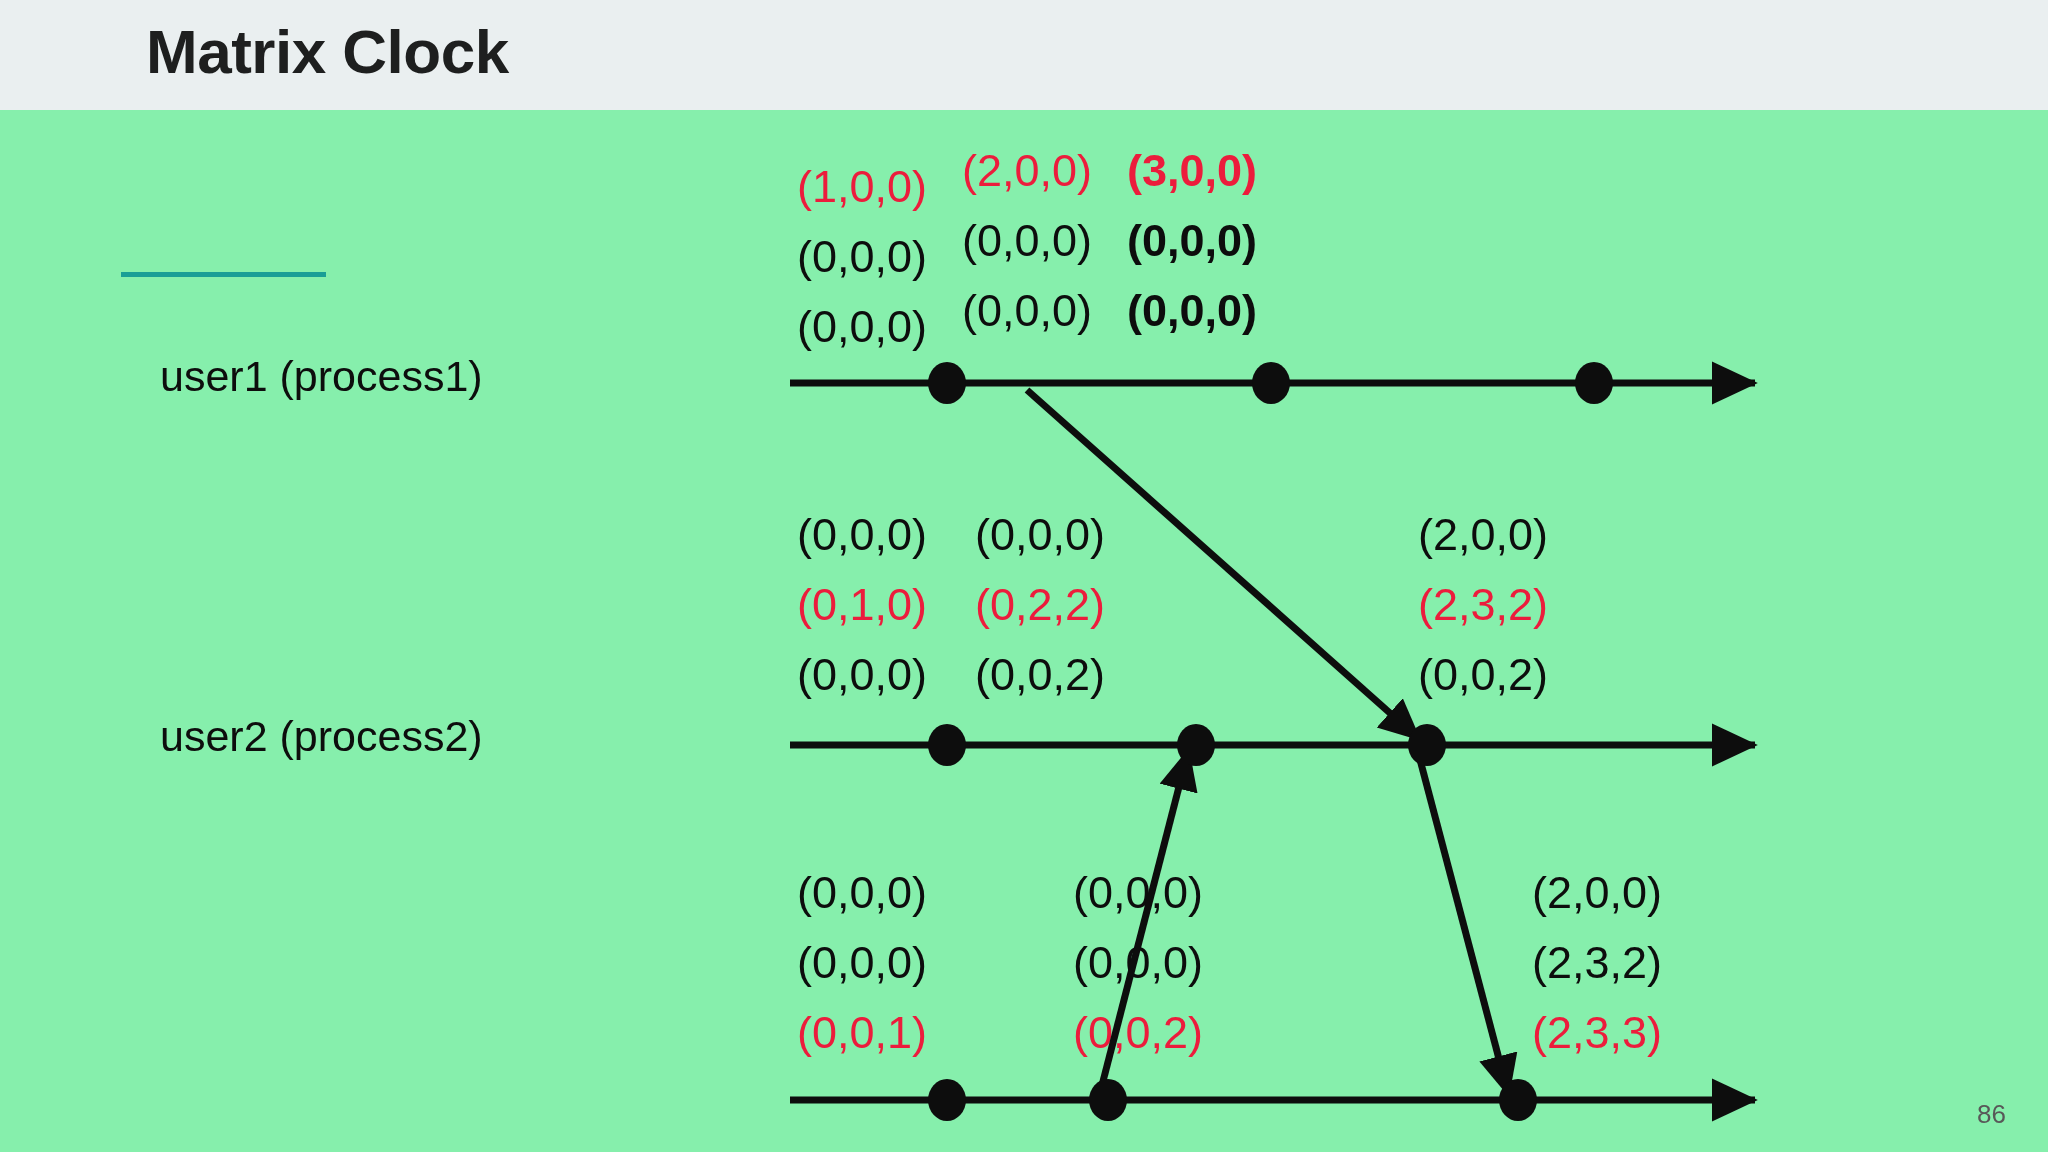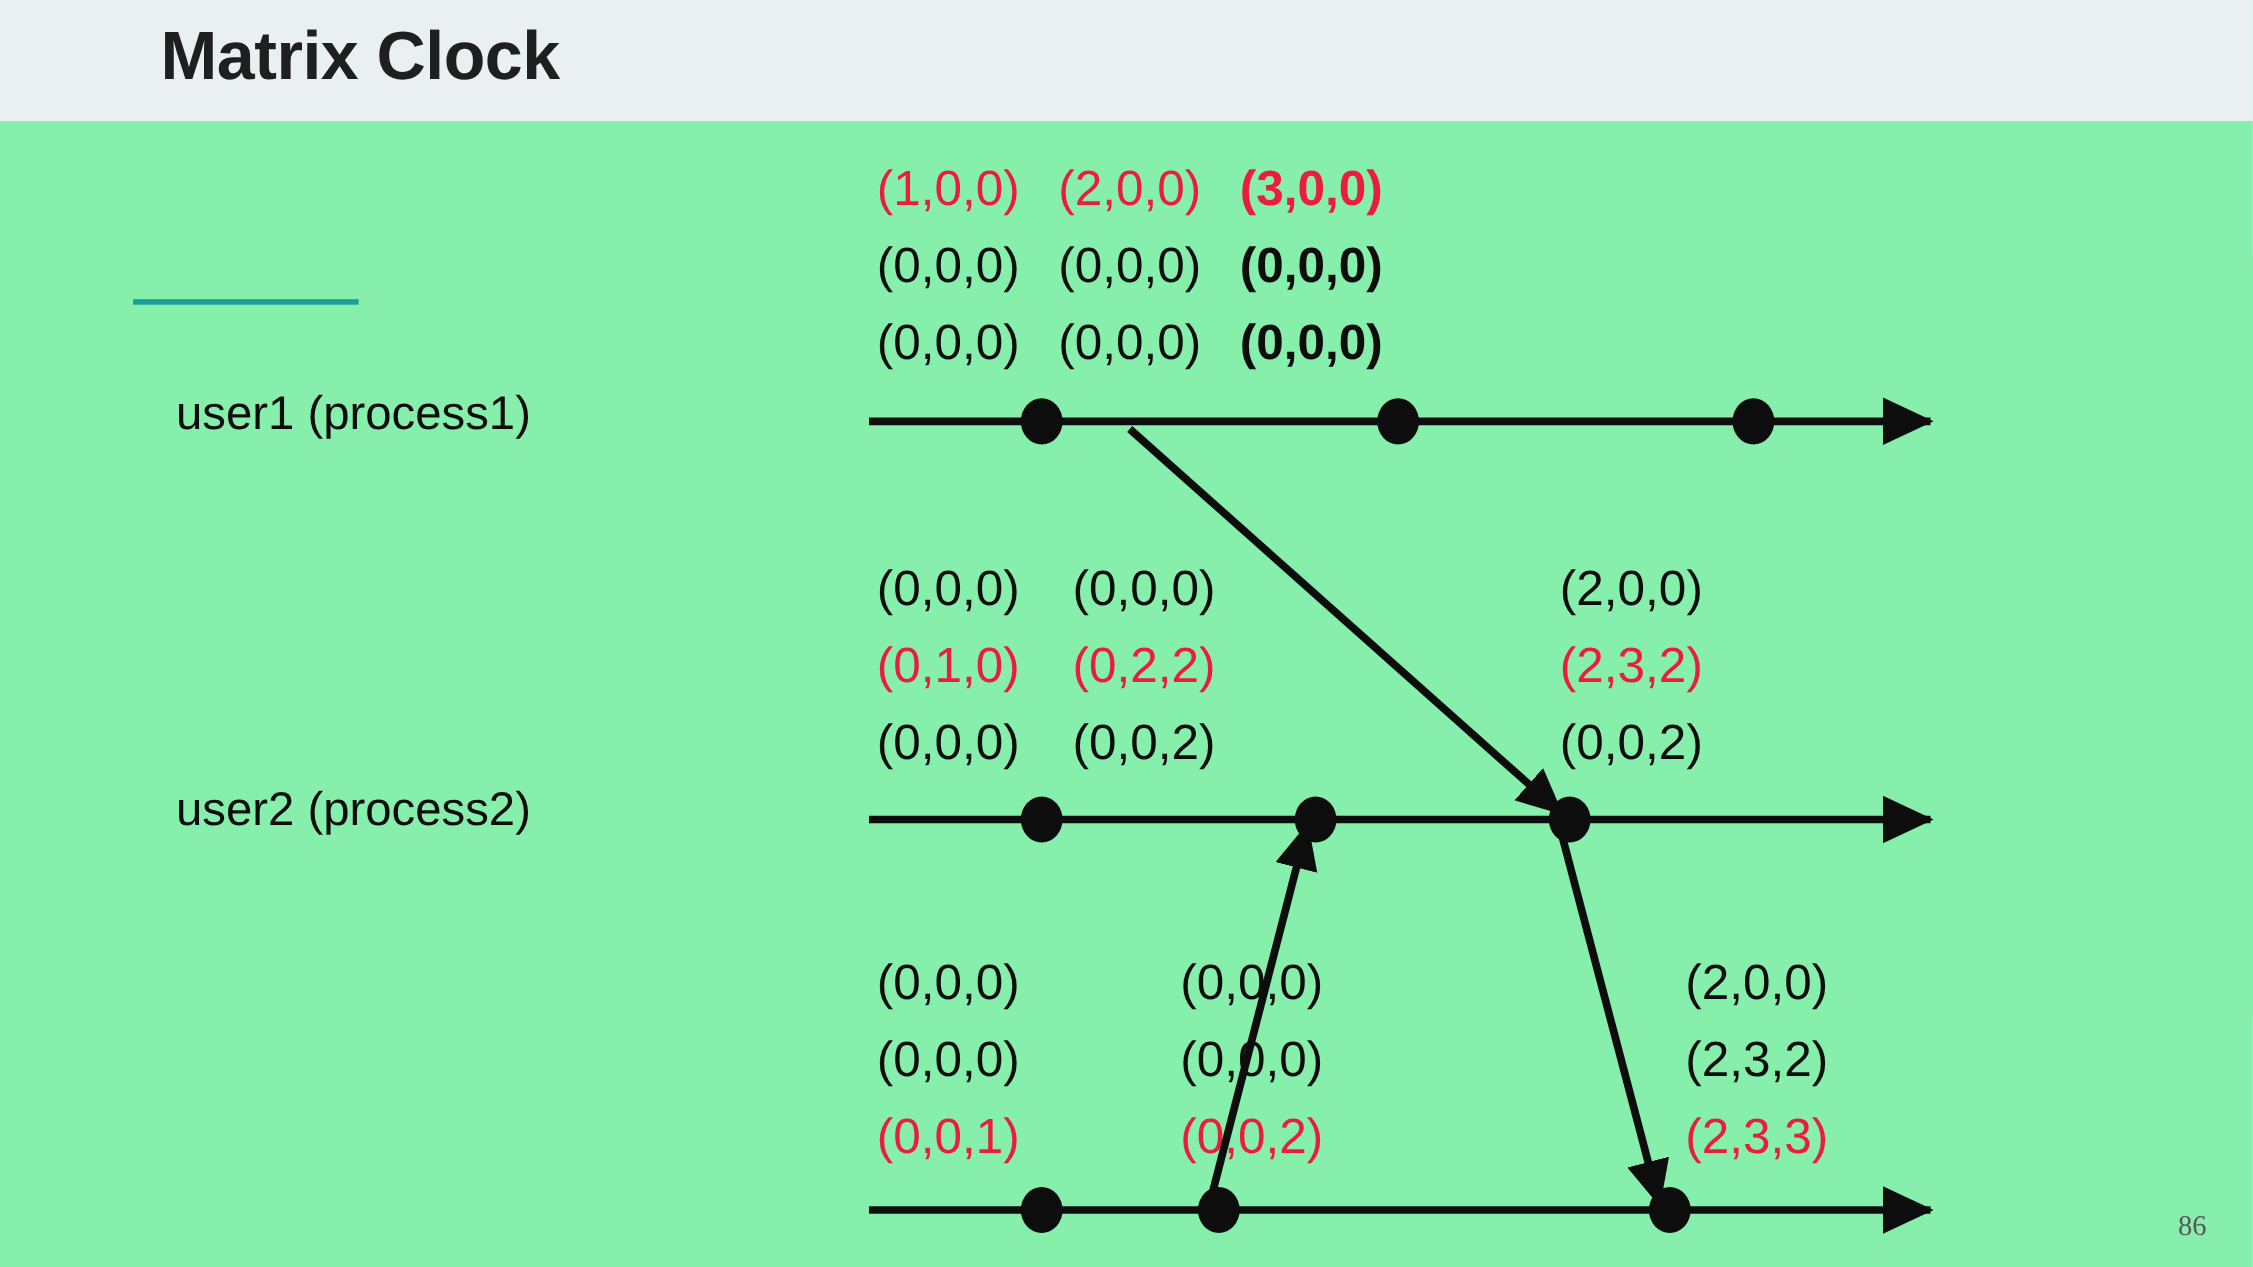--- a/index.html
+++ b/index.html
@@ -72,21 +72,21 @@
   .matrix .row { display: block; }
   .matrix .row.hl { color: #ec1c3c; }
 
   
   #page-number {
     position: absolute;
     right: 42px;
     bottom: 22px;
     font-size: 26px;
     color: #585858;
-    font-family: Liberation Serif, serif;
+    font-family: Liberation Sans, sans-serif;
     text-align: center;
   }
   #diagram-svg {
     position: absolute;
     left: 0; top: 0;
     width: 2048px;
     height: 1152px;
   }
 </style>
 </head>
@@ -95,21 +95,21 @@
 <div id="slide">
 
   <div id="title-bar"></div>
   <div id="slide-title">Matrix Clock</div>
 
   <div id="accent-rule"></div>
 
   <div class="process-label" id="label-p1">user1 (process1)</div>
   <div class="process-label" id="label-p2">user2 (process2)</div>
 
-  <div class="matrix" style="left:862px; top:136px; transform:translateX(-50%);">
+  <div class="matrix" style="left:862px; top:152px; transform:translateX(-50%);">
     <span class="row hl">(1,0,0)</span>
     <span class="row">(0,0,0)</span>
     <span class="row">(0,0,0)</span>
   </div>
   <div class="matrix" style="left:1027px; top:136px; transform:translateX(-50%);">
     <span class="row hl">(2,0,0)</span>
     <span class="row">(0,0,0)</span>
     <span class="row">(0,0,0)</span>
   </div>
   <div class="matrix" style="left:1192px; top:136px; transform:translateX(-50%);font-weight:bold;">

